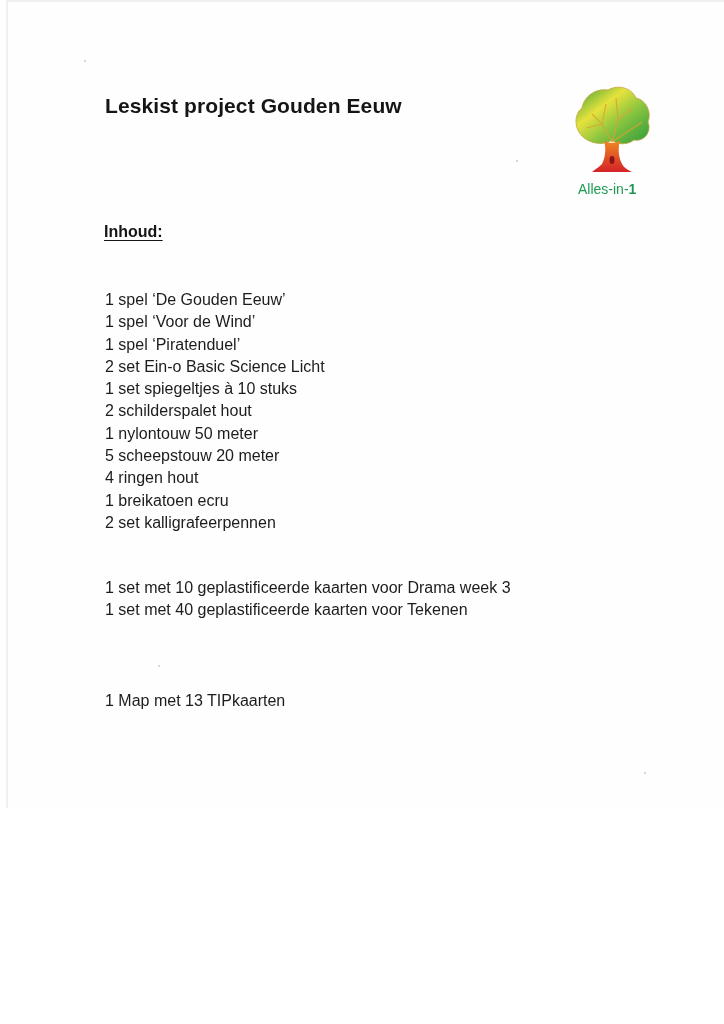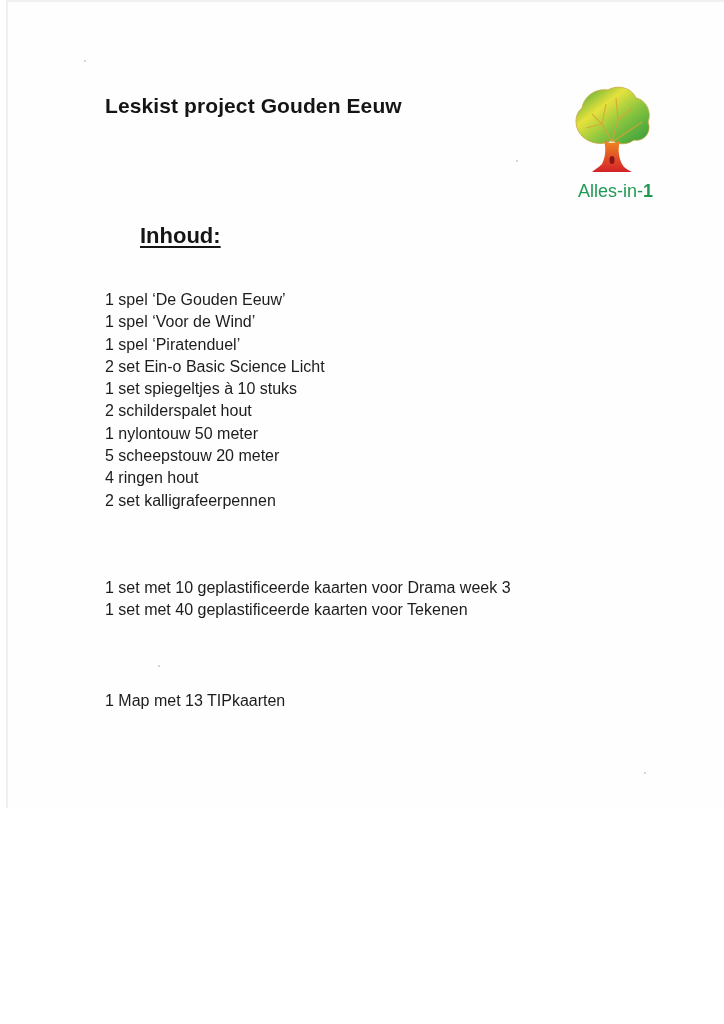--- a/index.html
+++ b/index.html
@@ -43,38 +43,37 @@
     }
     .logo svg {
       position: absolute;
       left: 4px;
       top: 0;
     }
     .logo-label {
       position: absolute;
       left: 10px;
       top: 97px;
-      font-size: 18px;
+      font-size: 14px;
       color: #1f9a55;
       white-space: nowrap;
     }
     .logo-label b {
       font-weight: bold;
     }
     .section-heading {
       position: absolute;
       left: 96px;
       top: 221px;
-      font-size: 22px;
+      font-size: 16px;
       font-weight: bold;
       text-decoration: underline;
       text-underline-offset: 3px;
       color: #151515;
       white-space: nowrap;
-      margin-left: 36px;
     }
     .list {
       position: absolute;
       left: 97px;
       margin: 0;
       padding: 0;
       list-style: none;
       font-size: 16px;
       line-height: 22.3px;
       color: #1c1c1c;
@@ -129,20 +128,21 @@
   <ul class="list list-1">
     <li>1 spel ‘De Gouden Eeuw’</li>
     <li>1 spel ‘Voor de Wind’</li>
     <li>1 spel ‘Piratenduel’</li>
     <li>2 set Ein-o Basic Science Licht</li>
     <li>1 set spiegeltjes à 10 stuks</li>
     <li>2 schilderspalet hout</li>
     <li>1 nylontouw 50 meter</li>
     <li>5 scheepstouw 20 meter</li>
     <li>4 ringen hout</li>
+    <li>1 breikatoen ecru</li>
     <li>2 set kalligrafeerpennen</li>
   </ul>
 
   <ul class="list list-2">
     <li>1 set met 10 geplastificeerde kaarten voor Drama week 3</li>
     <li>1 set met 40 geplastificeerde kaarten voor Tekenen</li>
   </ul>
 
   <ul class="list list-3">
     <li>1 Map met 13 TIPkaarten</li>

